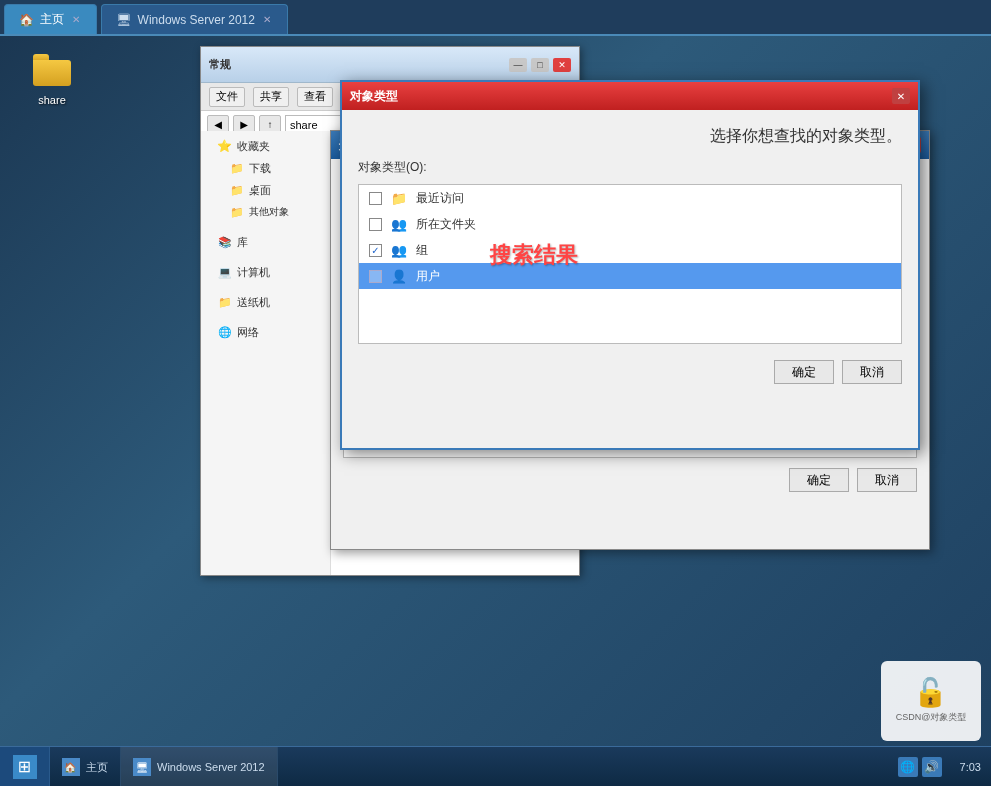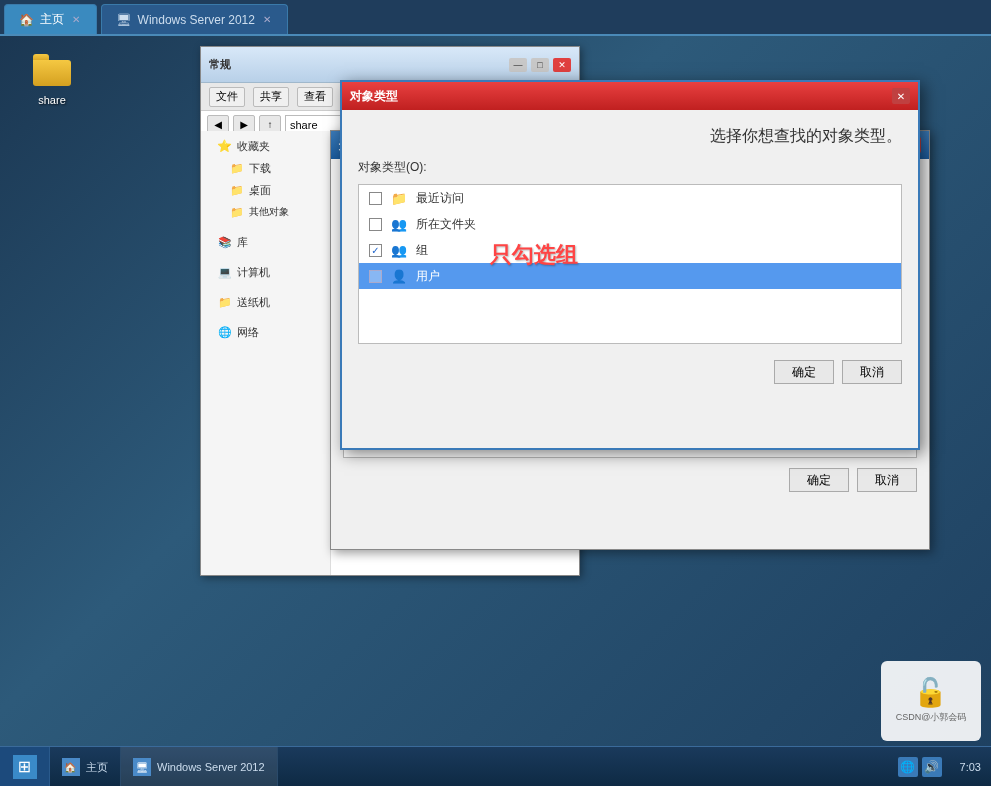--- a/index.html
+++ b/index.html
@@ -871,25 +871,25 @@
       </div>
     </div>
 
     <div class="dialog-bottom-btns" style="margin-top:16px;">
       <button class="dialog-btn" style="min-width:60px;">确定</button>
       <button class="dialog-btn" style="min-width:60px;">取消</button>
     </div>
   </div>
 </div>
 
-<div class="annotation-text">只勾选组</div>
+<div class="annotation-text">搜索结果</div>
 
 <div class="watermark">
   <div class="watermark-icon">🔓</div>
-  <div class="watermark-text">CSDN@小郭会码</div>
+  <div class="watermark-text">CSDN@对象类型</div>
 </div>
 
 <div class="taskbar">
   <div class="taskbar-start">
     <div class="taskbar-start-icon">⊞</div>
   </div>
   <div class="taskbar-items">
     <div class="taskbar-item">
       <div class="taskbar-icon-box">🏠</div>
       <span>主页</span>

